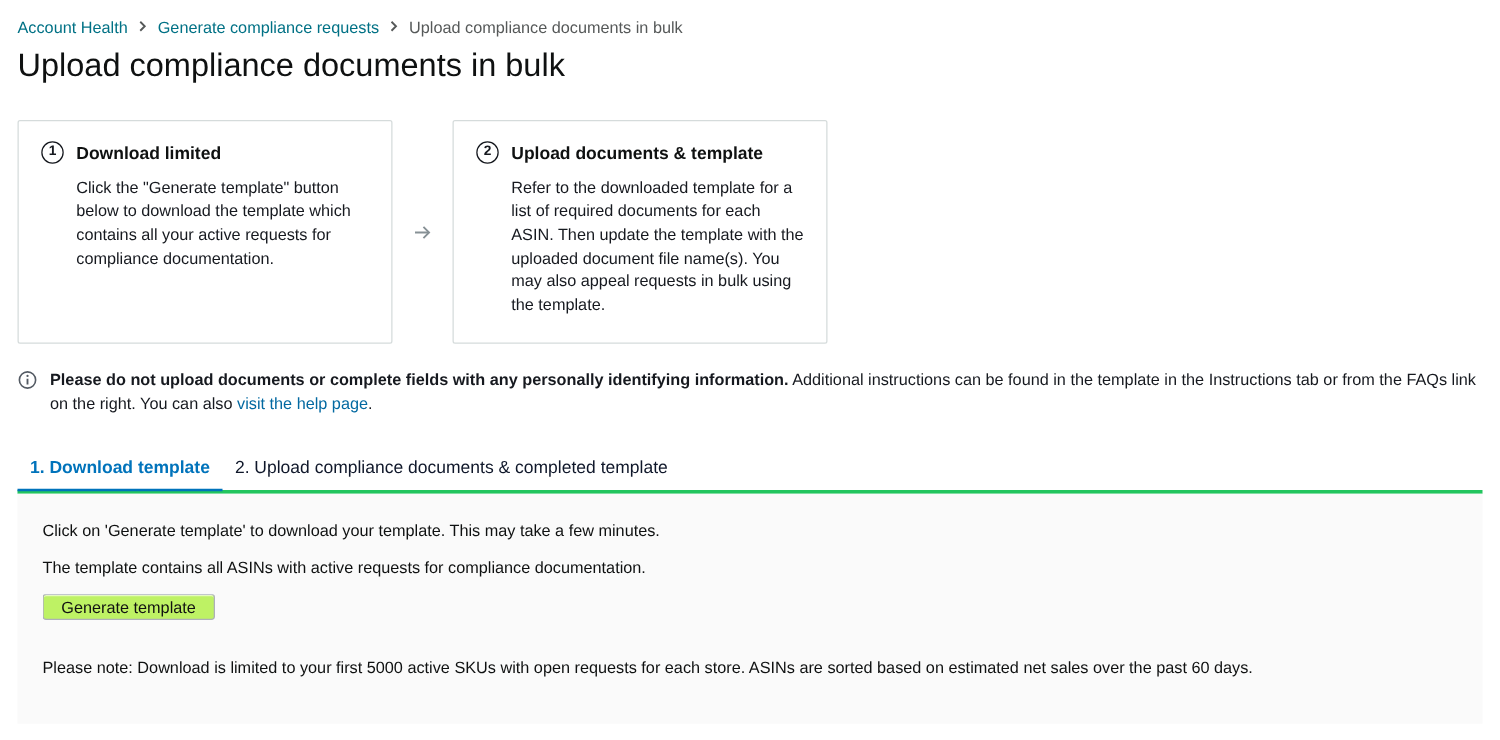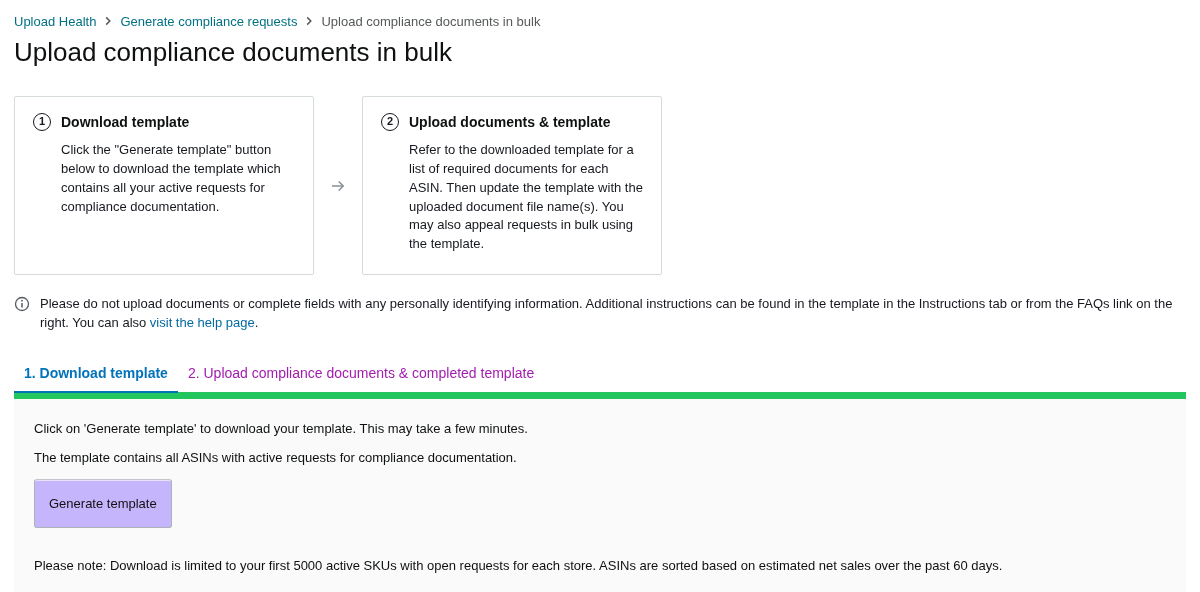--- a/index.html
+++ b/index.html
@@ -109,33 +109,33 @@
     line-height: 1.45;
     margin-bottom: 24px;
   }
   .notice .icon {
     flex: 0 0 auto;
     margin-top: 1px;
     color: #545b64;
   }
   .notice .icon svg { width: 16px; height: 16px; }
   .notice-body { color: #16191f; }
-  .notice-body strong { font-weight: 400; }
+  .notice-body strong { font-weight: 700; }
   .notice-body a { color: #0369a1; text-decoration: none; }
 
   
   .tabs {
     display: flex;
-    border-bottom: 7px solid #22c55e;
+    border-bottom: 3px solid #22c55e;
     margin-bottom: 0;
   }
   .tab {
     padding: 8px 10px 10px 10px;
     font-size: 14px;
-    color: #a21caf;
+    color: #0f172a;
     cursor: pointer;
     border-bottom: 2px solid transparent;
     margin-bottom: -1px;
   }
   .tab.active {
     color: #0073bb;
     font-weight: 700;
     border-bottom-color: #0073bb;
   }
 
@@ -144,44 +144,44 @@
     background: #fafafa;
     border-top: none;
     padding: 22px 20px 24px 20px;
   }
   .panel p {
     margin: 0 0 14px 0;
     font-size: 13px;
   }
   .btn {
     display: inline-block;
-    background: #c4b5fd;
+    background: #bef264;
     border: 1px solid #adb1b8;
     border-top-color: #c2c6cc;
     border-radius: 3px;
-    padding: 16px 14px;
+    padding: 2px 14px;
     font-size: 13px;
     color: #111;
     cursor: pointer;
     box-shadow: 0 1px 0 rgba(255,255,255,.6) inset;
   }
   .panel .note {
     margin-top: 30px;
     font-size: 13px;
   }
 
   .chev-svg { width: 12px; height: 12px; }
 </style>
 </head>
 <body>
 
 <div class="page">
 
   <nav class="breadcrumb">
-    <a href="#">Upload Health</a>
+    <a href="#">Account Health</a>
     <span class="chev">
       <svg class="chev-svg" viewBox="0 0 20 20" fill="none" stroke="currentColor" stroke-width="2.5">
           <polyline points="7 4 13 10 7 16"></polyline>
         </svg>
     </span>
     <a href="#">Generate compliance requests</a>
     <span class="chev">
       <svg class="chev-svg" viewBox="0 0 20 20" fill="none" stroke="currentColor" stroke-width="2.5">
           <polyline points="7 4 13 10 7 16"></polyline>
         </svg>
@@ -189,21 +189,21 @@
     <span class="current">Upload compliance documents in bulk</span>
   </nav>
 
   <h1 class="page-title">Upload compliance documents in bulk</h1>
 
 
   <div class="steps-row">
     <div class="step-card">
       <div class="step-header">
         <div class="step-num">1</div>
-        <div class="step-title">Download template</div>
+        <div class="step-title">Download limited</div>
       </div>
       <div class="step-body">Click the "Generate template" button below to download the template which contains all your active requests for compliance documentation.</div>
     </div>
 
     <div class="step-arrow">
       <svg viewBox="0 0 24 24" fill="none" stroke="currentColor" stroke-width="2">
         <line x1="4" y1="12" x2="18" y2="12"></line>
         <polyline points="13 6 19 12 13 18"></polyline>
       </svg>
     </div>

